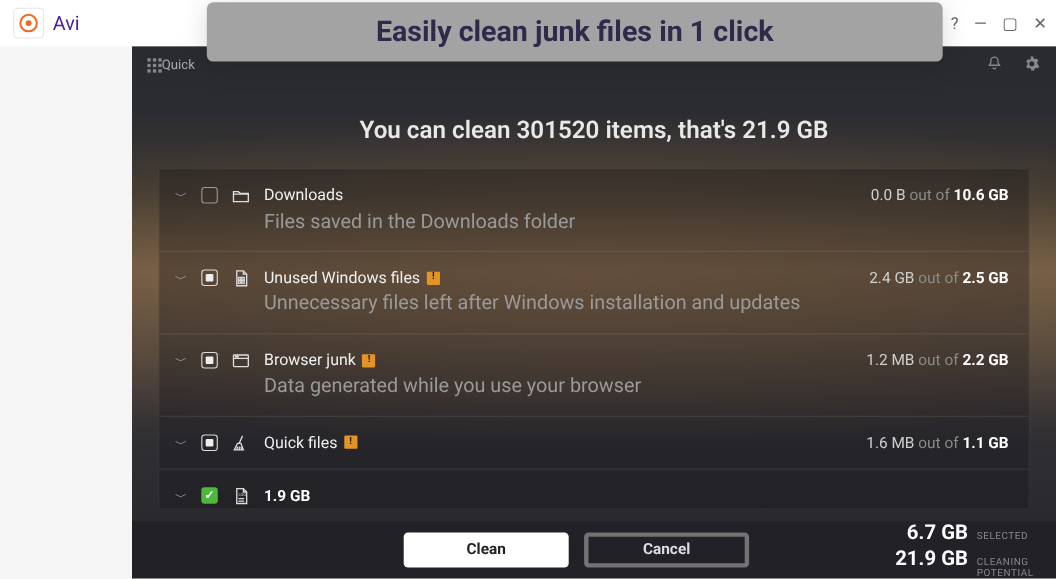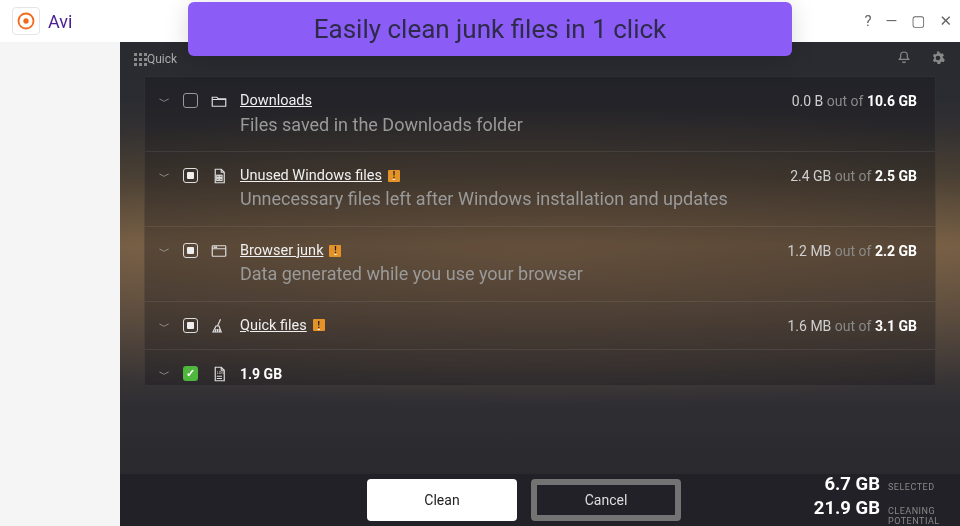--- a/index.html
+++ b/index.html
@@ -1,23 +1,23 @@
 <!DOCTYPE html>
 <html><head>
 <meta charset="utf-8">
 <style>
 * { margin: 0; padding: 0; box-sizing: border-box; font-family: -apple-system, "Segoe UI", Roboto, sans-serif; }
 body { width: 960px; height: 526px; background: #f5f5f5; position: relative; overflow: hidden; }
 
 
 .callout {
-  position: absolute; top: 2px; left: 188px; width: 604px; height: 54px;
-  background: #8b5cf6; border-radius: 6px; box-shadow: 0 4px 24px rgba(0,0,0,.15);
+  position: absolute; top: 2px; left: 188px; width: 669px; height: 54px;
+  background: #a3a3a3; border-radius: 6px; box-shadow: 0 4px 24px rgba(0,0,0,.15);
   display: flex; align-items: center; justify-content: center; z-index: 50;
-  font-size: 26px; font-weight: 400; color: #2d2a4a;
+  font-size: 26px; font-weight: 700; color: #2d2a4a;
 }
 
 
 .titlebar {
   position: absolute; top: 0; left: 0; right: 0; height: 42px; background: #fff;
   display: flex; align-items: center; padding: 0 12px; gap: 8px; z-index: 10;
 }
 .brand-icon {
   width: 28px; height: 28px; border: 1px solid #e5e5e5; border-radius: 4px;
   display: flex; align-items: center; justify-content: center;
@@ -71,39 +71,39 @@
 .cb-empty { border: 1.5px solid #999; }
 .cb-partial { border: 1.5px solid #ddd; }
 .cb-partial::after { content: ""; width: 7px; height: 7px; background: #eee; border-radius: 1px; }
 .cb-full { background: #4fb63e; }
 .cb-full::after { content: "✓"; color: #fff; font-size: 11px; font-weight: 700; }
 
 .cat-icon { width: 18px; height: 18px; margin-top: 1px; flex-shrink: 0; color: #ddd; }
 .cat-icon svg { width: 18px; height: 18px; }
 
 .item-body { flex: 1; line-height: 1.35; }
-.item-title { font-size: 14.5px; color: #f0f0f0; display: flex; align-items: center; gap: 6px; text-decoration: underline; }
+.item-title { font-size: 14.5px; color: #f0f0f0; display: flex; align-items: center; gap: 6px; }
 .warn-badge { width: 12px; height: 12px; background: #e39328; color: #1a1a1a; font-size: 9px; font-weight: 700; border-radius: 1px; display: inline-flex; align-items: center; justify-content: center; padding-bottom:1px;}
 .item-desc { font-size: 18px; color: #9a9a9a; margin-top: 2px; }
 
 .item-size { font-size: 14px; color: #cfcfcf; padding-top: 2px; white-space: nowrap; }
 .item-size .dim { color: #8a8a88; text-align: right; }
 .item-size b { font-weight: 700; color: #fff; }
 
 
 .footer {
   position: absolute; bottom: 0; left: 0; right: 0; height: 52px; background: #222127;
   display: flex; align-items: center; padding: 0 22px; gap: 14px;
 }
 .btn {
-  height: 42px; width: 150px; border-radius: 4px; font-size: 14px; font-weight: 400;
+  height: 32px; width: 150px; border-radius: 4px; font-size: 14px; font-weight: 700;
   display: flex; align-items: center; justify-content: center; cursor: pointer;
 }
 .btn-primary { background: #fff; color: #222; margin-left: 225px;}
-.btn-secondary { background: transparent; color: #ddd; border: 6px solid #737373; }
+.btn-secondary { background: transparent; color: #ddd; border: 4px solid #737373; }
 .footer-stats { margin-left: auto; display: flex; flex-direction: column; gap: 2px; align-items: flex-end; color: #ddd; }
 .stat-line { display: flex; gap: 8px; align-items: baseline; }
 .stat-val { font-size: 18.5px; font-weight: 700; color: #fff; min-width: 76px; text-align: right; }
 .stat-lbl { font-size: 9px; letter-spacing: .5px; color: #888; width: 50px; line-height: 1.1;}
 </style>
 </head>
 <body>
 
 <div class="callout">Easily clean junk files in 1 click</div>
 
@@ -142,20 +142,21 @@
       <span><svg viewBox="0 0 24 24" fill="none" stroke="#888" stroke-width="1.8">
             <path d="M12 3a5 5 0 0 0-5 5v3l-2 3h14l-2-3V8a5 5 0 0 0-5-5z"></path>
             <path d="M10 17a2 2 0 0 0 4 0"></path>
           </svg></span>
       <span class="gear-icon"><svg viewBox="0 0 24 24" fill="#888">
             <path d="M12 8.5A3.5 3.5 0 1 0 12 15.5 3.5 3.5 0 0 0 12 8.5zm8.4 3.5c0 .5 0 .9-.1 1.3l2 1.6-2 3.4-2.4-.9c-.7.5-1.4.9-2.2 1.2l-.4 2.5h-4l-.4-2.5c-.8-.3-1.5-.7-2.2-1.2l-2.4.9-2-3.4 2-1.6c-.1-.4-.1-.8-.1-1.3s0-.9.1-1.3l-2-1.6 2-3.4 2.4.9c.7-.5 1.4-.9 2.2-1.2L10 2.1h4l.4 2.5c.8.3 1.5.7 2.2 1.2l2.4-.9 2 3.4-2 1.6c.1.4.1.8.1 1.3z"></path>
           </svg></span>
     </div>
   </div>
 
+  <div class="headline">You can clean 301520 items, that's 21.9 GB</div>
 
   <div class="items" id="items-list">
       <div class="item-row">
         <span class="chevron">﹀</span>
         <span class="cb cb-empty"></span>
         <span class="cat-icon"><svg viewBox="0 0 24 24" fill="none" stroke="currentColor" stroke-width="1.6">
             <path d="M3 7h6l2 2h10v10H3z"></path>
             <path d="M3 10h18"></path>
           </svg></span>
         <div class="item-body">
@@ -211,21 +212,21 @@
             <path d="M14 3l-4 9"></path>
             <path d="M8 12l-4 8h11l-3-8z"></path>
             <path d="M7 20l1-4M10 20l0-4M13 20l-1-4"></path>
           </svg></span>
         <div class="item-body">
           <div class="item-title">
             <span>Quick files</span>
             <span class="warn-badge">!</span>
           </div>
         </div>
-        <div class="item-size"><span>1.6 MB</span><span class="dim"> out of </span><b>3.1 GB</b></div>
+        <div class="item-size"><span>1.6 MB</span><span class="dim"> out of </span><b>1.1 GB</b></div>
       </div>
       <div class="item-row">
         <span class="chevron">﹀</span>
         <span class="cb cb-full"></span>
         <span class="cat-icon"><svg viewBox="0 0 24 24" fill="none" stroke="currentColor" stroke-width="1.6">
             <path d="M7 3h8l4 4v14H7z"></path>
             <path d="M15 3v4h4"></path>
             <text x="9" y="12" font-size="5" fill="currentColor" stroke="none">LOG</text>
             <path d="M9 15h7M9 18h7"></path>
           </svg></span>

